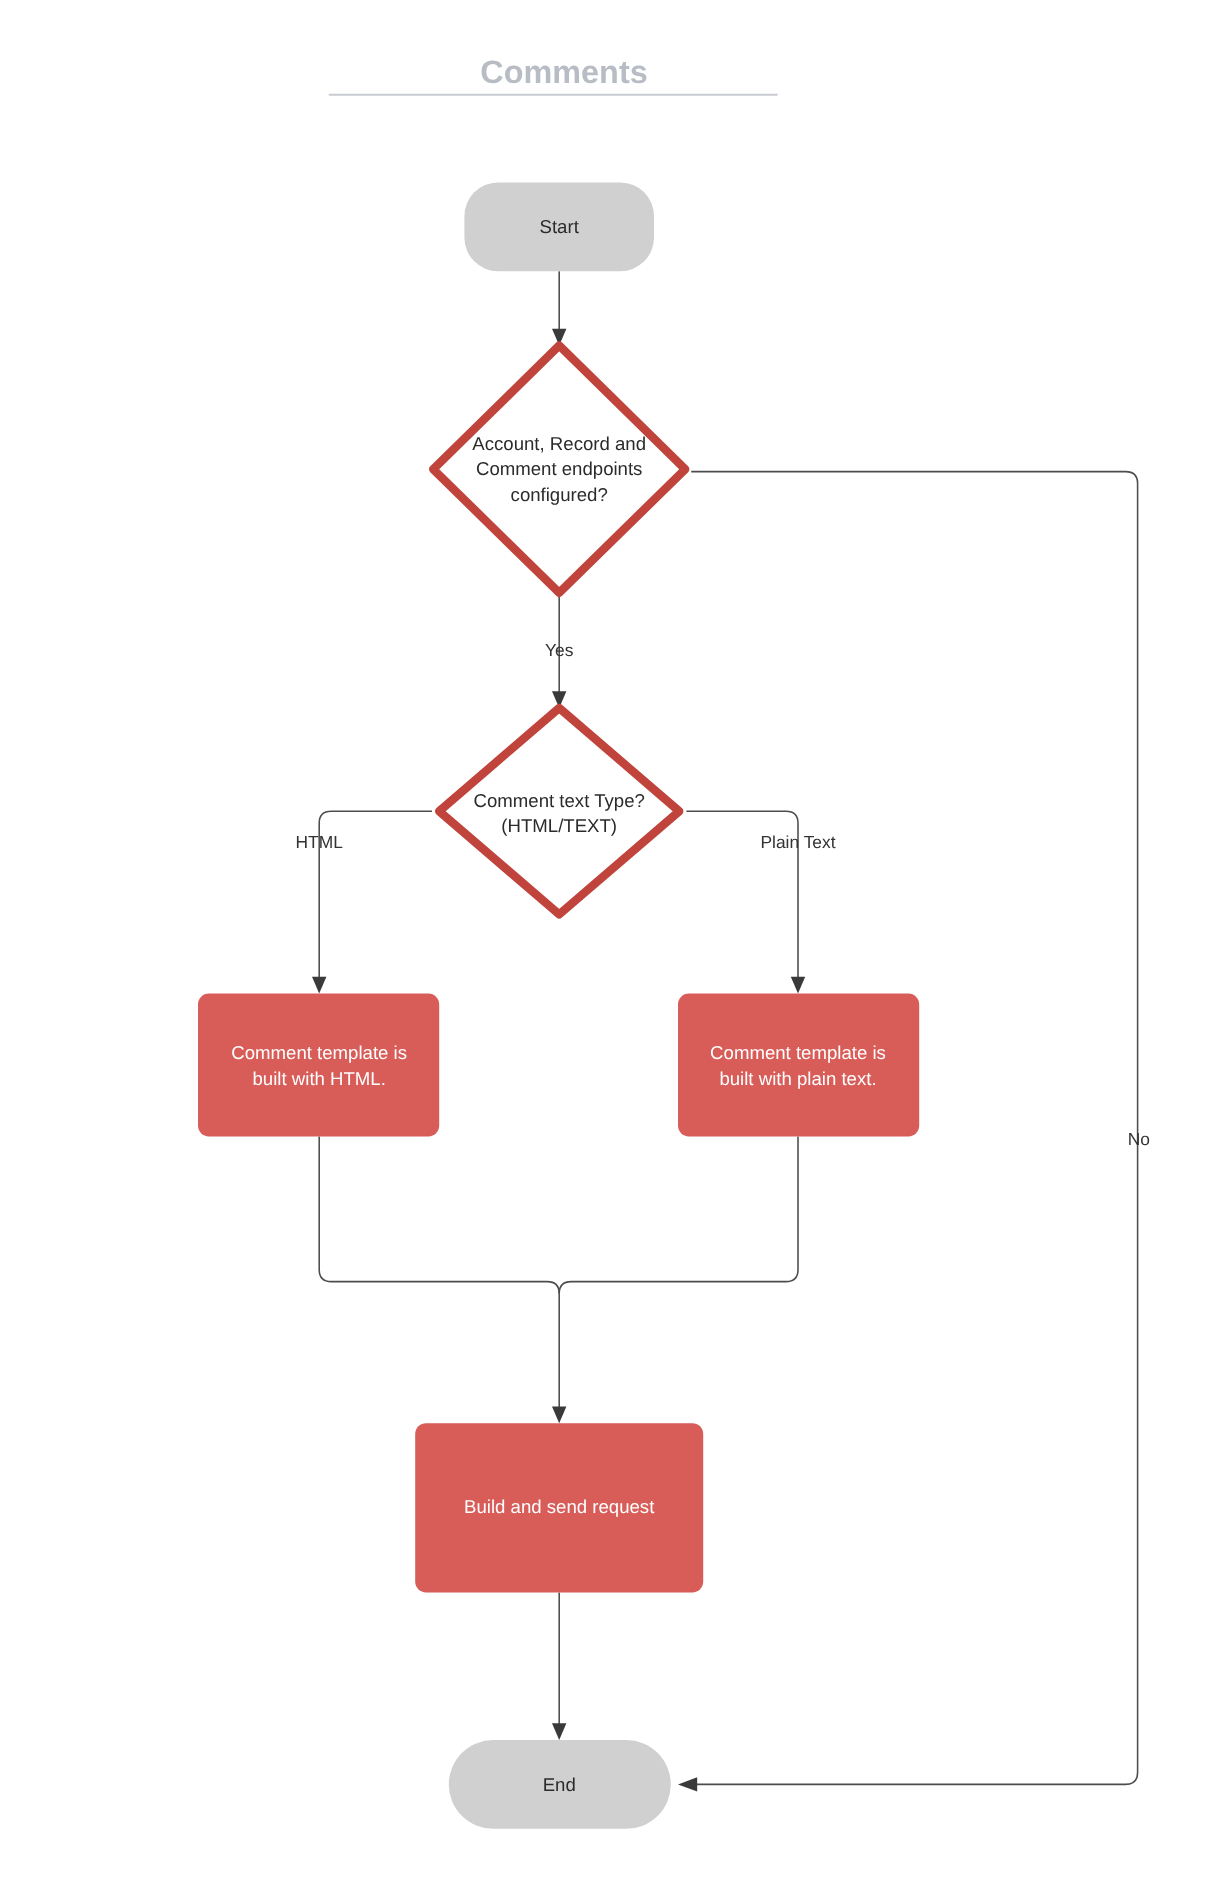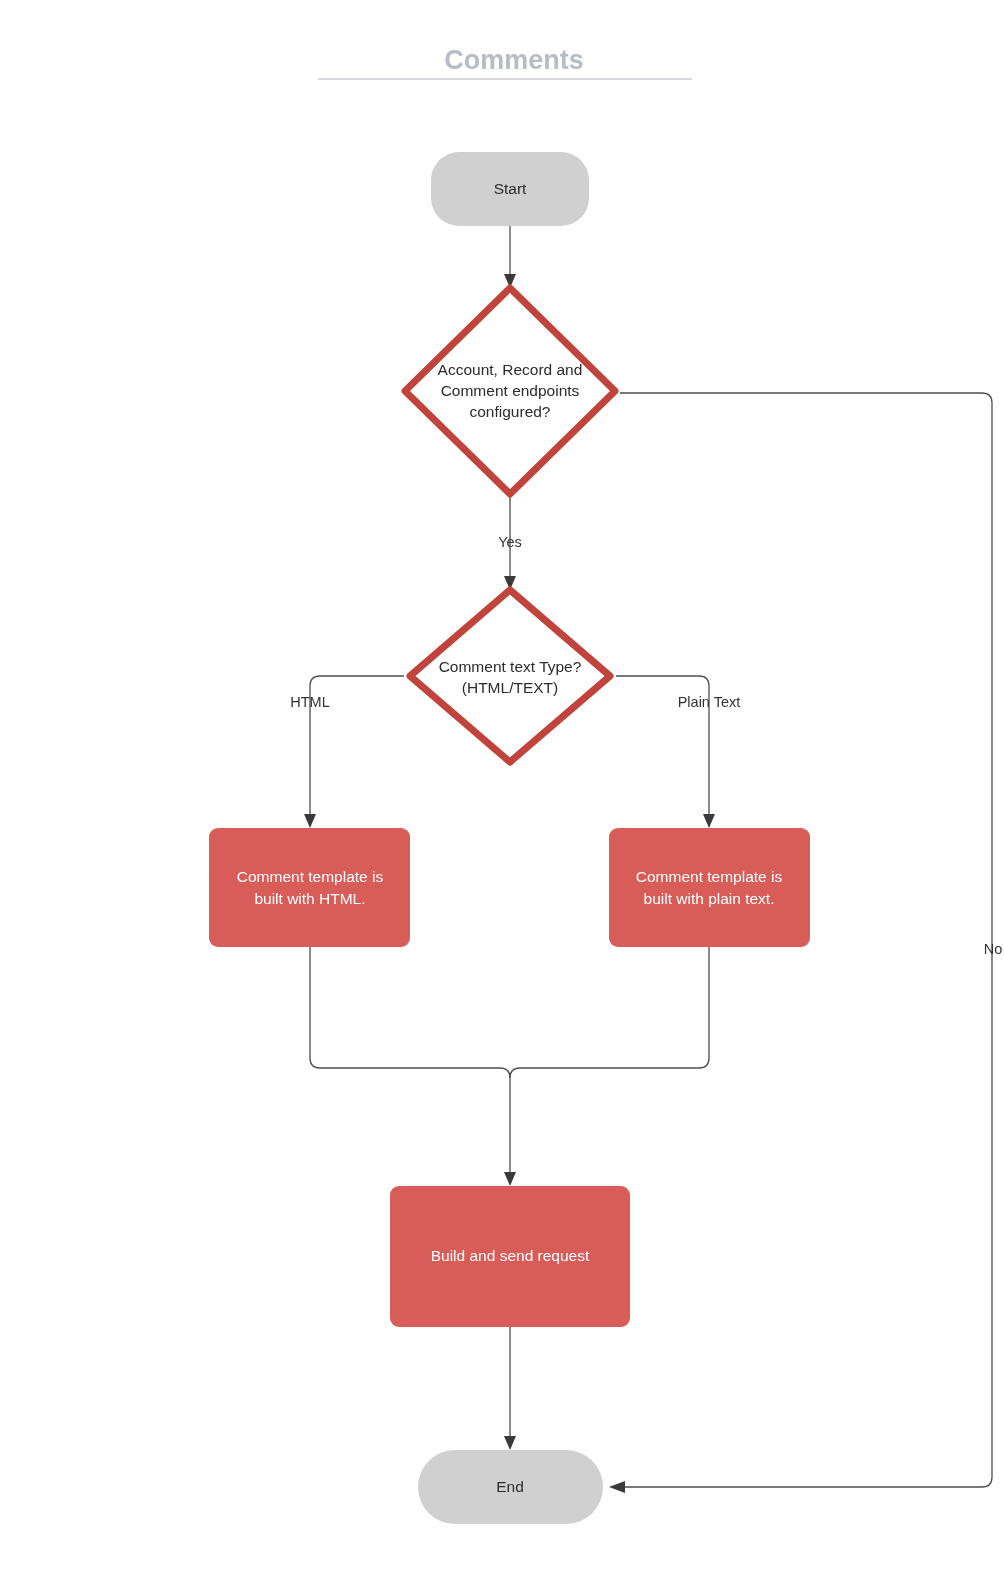--- a/index.html
+++ b/index.html
@@ -10,21 +10,20 @@
   body {
     width: 1004px;
     height: 1569px;
     font-family: "Liberation Sans", sans-serif;
     overflow: hidden;
   }
   #flow-root {
     position: relative;
     width: 873px;
     height: 1569px;
-    margin-left: 44px;
   }
   svg#flow-svg {
     position: absolute;
     top: 0;
     left: 0;
     width: 1004px;
     height: 1569px;
     display: block;
   }
   .node-text {

